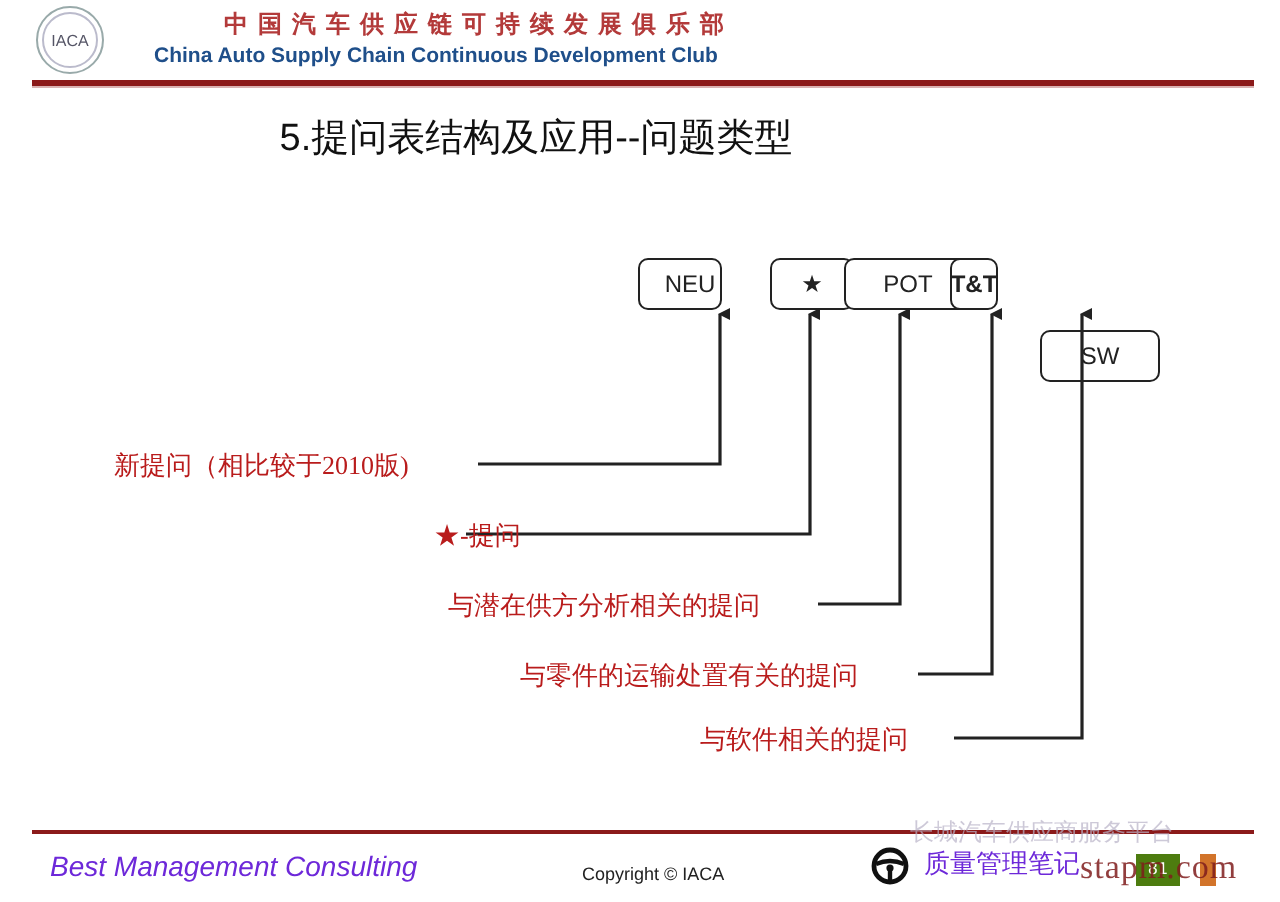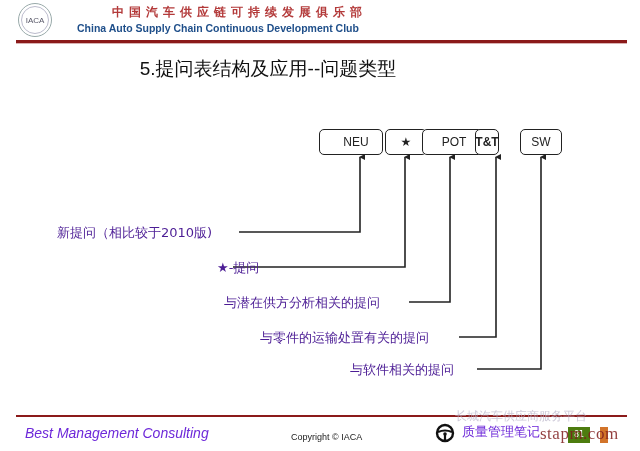--- a/index.html
+++ b/index.html
@@ -10,21 +10,21 @@
   .logo .inner { width:26px; height:26px; border-radius:50%; border:1px solid #bbc; display:flex; align-items:center; justify-content:center;
           font-family:Liberation Sans, sans-serif; font-size:8px; color:#556; }
   .org-cn { position:absolute; left:68px; top:4px; font-size:12px; font-weight:bold; color:#b33a3a; letter-spacing:5px; white-space:nowrap;margin-left:44px; }
   .org-en { position:absolute; left:77px; top:22px; font-size:10.5px; font-weight:bold; color:#1f4f8a; white-space:nowrap; font-family:"Liberation Sans", sans-serif; }
   .rule-top { position:absolute; left:16px; top:40px; width:611px; height:3px; background:#8b1a1a; }
   .rule-top2 { position:absolute; left:16px; top:43px; width:611px; height:1px; background:#d9b2b2; }
   .title { position:absolute; left:0; width:536px; top:56px; text-align:center; font-size:19px; color:#111; font-family:"Liberation Sans", sans-serif; }
   .tag { position:absolute; top:129px; height:26px; border:1.5px solid #222; border-radius:5px; box-sizing:border-box;
          display:flex; align-items:center; justify-content:center; font-size:12px; background:#fff; font-family:"Liberation Sans", sans-serif; }
   svg.lines { position:absolute; left:0; top:0; }
-  .lbl { position:absolute; font-size:13px; white-space:nowrap; color:#4c1d95; }
+  .lbl { position:absolute; font-size:13px; white-space:nowrap; color:#b91c1c;font-family:Liberation Serif, serif; }
   .rule-bot { position:absolute; left:16px; top:415px; width:611px; height:2px; background:#8b1a1a; }
   .foot-left { position:absolute; left:25px; top:425px; font-size:14px; font-style:italic; color:#6d28d9; font-family:"Liberation Sans", sans-serif; }
   .foot-copy { position:absolute; left:291px; top:432px; font-size:9px; color:#222; font-family:"Liberation Sans", sans-serif; }
   .wm-wheel { position:absolute; left:435px; top:423px; width:20px; height:20px; }
   .wm-text { position:absolute; left:462px; top:423px; font-size:13px; color:#6d28d9; white-space:nowrap; }
   .wm-site { position:absolute; left:540px; top:424px; font-size:17px; color:#7f1d1d; font-family:"Liberation Serif", serif; white-space:nowrap; opacity:0.85; letter-spacing:0.5px; }
   .wm-faint { position:absolute; left:455px; top:408px; font-size:12px; color:#b9b3c8; white-space:nowrap; opacity:0.7; }
   .pg { position:absolute; left:568px; top:427px; width:22px; height:16px; background:#4d7c0f; color:#fff; font-size:8px; text-align:center; line-height:16px; }
   .pg2 { position:absolute; left:600px; top:427px; width:8px; height:16px; background:#d2742a; }
 </style>
@@ -34,25 +34,25 @@
 <div class="logo">
   <div class="inner">IACA</div>
 </div>
 <div class="org-cn">中国汽车供应链可持续发展俱乐部</div>
 <div class="org-en">China Auto Supply Chain Continuous Development Club</div>
 <div class="rule-top"></div>
 <div class="rule-top2"></div>
 
 <div class="title">5.提问表结构及应用--问题类型</div>
 
-<div class="tag" style="left:319px;width:64px;padding-left:10px;">NEU</div>
+<div class="tag" style="left:319px;width:42px;padding-left:10px;">NEU</div>
 <div class="tag" style="left:385px;width:42px;">★</div>
 <div class="tag" style="left:422px;width:64px;">POT</div>
 <div class="tag" style="left:475px;width:24px;font-weight:bold;">T&amp;T</div>
-<div class="tag" style="left:520px;width:42px;">SW</div>
+<div class="tag" style="left:520px;width:60px;margin-top:36px;">SW</div>
 
 <svg class="lines" width="640" height="451">
   <defs>
     <marker id="ah" markerWidth="6" markerHeight="6" refX="3" refY="1" orient="auto-start-reverse" markerUnits="userSpaceOnUse">
       <path d="M0,6 L3,0 L6,6 Z" fill="#222"></path>
     </marker>
   </defs>
   <g stroke="#222" stroke-width="1.6" fill="none">
     <polyline points="239,232 360,232 360,157" marker-end="url(#ah)"></polyline>
     <polyline points="233,267 405,267 405,157" marker-end="url(#ah)"></polyline>

